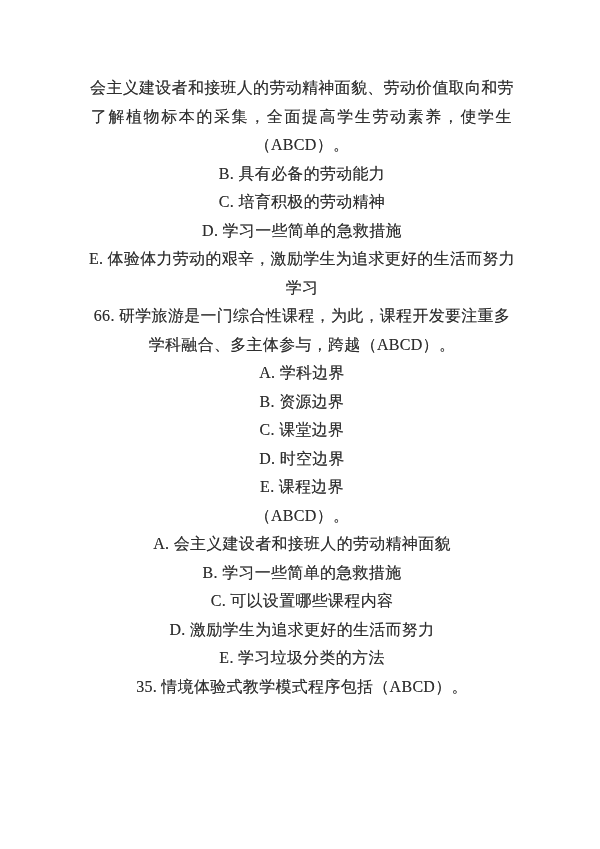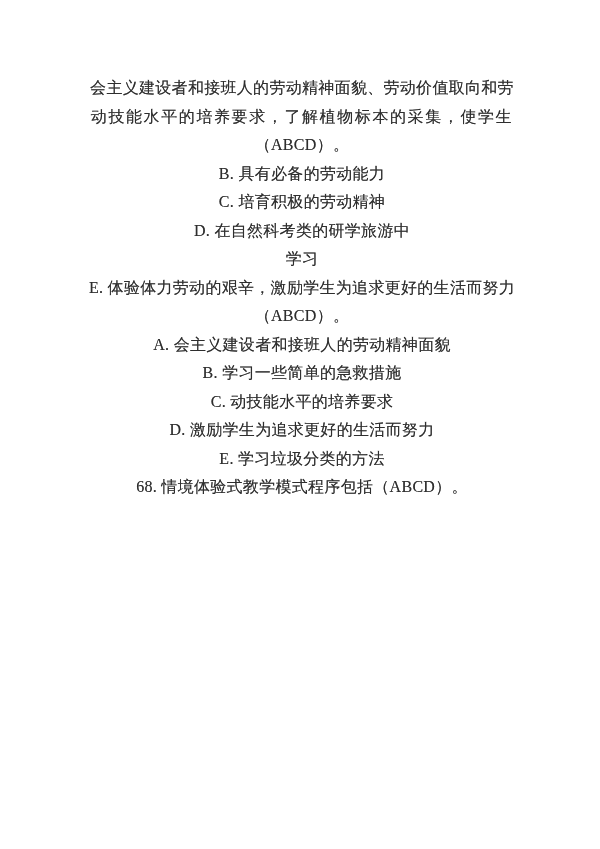--- a/index.html
+++ b/index.html
@@ -36,37 +36,46 @@
   }
 </style>
 </head>
 <body>
 
 <div class="page">
   <div class="text-column">
 
     <div class="block">
       <div class="line">会主义建设者和接班人的劳动精神面貌、劳动价值取向和劳</div>
-      <div class="line spread">动技能水平的培养要求，了解植物标本的采集，使学生</div>
+      <div class="line spread">了解植物标本的采集，全面提高学生劳动素养，使学生</div>
       <div class="line">（ABCD）。</div>
       <div class="line">B. 具有必备的劳动能力</div>
       <div class="line">C. 培育积极的劳动精神</div>
-      <div class="line">D. 在自然科考类的研学旅游中</div>
+      <div class="line">D. 学习一些简单的急救措施</div>
+      <div class="line">E. 体验体力劳动的艰辛，激励学生为追求更好的生活而努力</div>
       <div class="line">学习</div>
-      <div class="line">E. 体验体力劳动的艰辛，激励学生为追求更好的生活而努力</div>
     </div>
 
+    <div class="block">
+      <div class="line">66. 研学旅游是一门综合性课程，为此，课程开发要注重多</div>
+      <div class="line">学科融合、多主体参与，跨越（ABCD）。</div>
+      <div class="line">A. 学科边界</div>
+      <div class="line">B. 资源边界</div>
+      <div class="line">C. 课堂边界</div>
+      <div class="line">D. 时空边界</div>
+      <div class="line">E. 课程边界</div>
+    </div>
 
     <div class="block">
       <div class="line">（ABCD）。</div>
       <div class="line">A. 会主义建设者和接班人的劳动精神面貌</div>
       <div class="line">B. 学习一些简单的急救措施</div>
-      <div class="line">C. 动技能水平的培养要求</div>
+      <div class="line">C. 可以设置哪些课程内容</div>
       <div class="line">D. 激励学生为追求更好的生活而努力</div>
       <div class="line">E. 学习垃圾分类的方法</div>
     </div>
 
     <div class="block">
-      <div class="line">68. 情境体验式教学模式程序包括（ABCD）。</div>
+      <div class="line">35. 情境体验式教学模式程序包括（ABCD）。</div>
     </div>
 
   </div>
 </div>
 
 </body></html>

